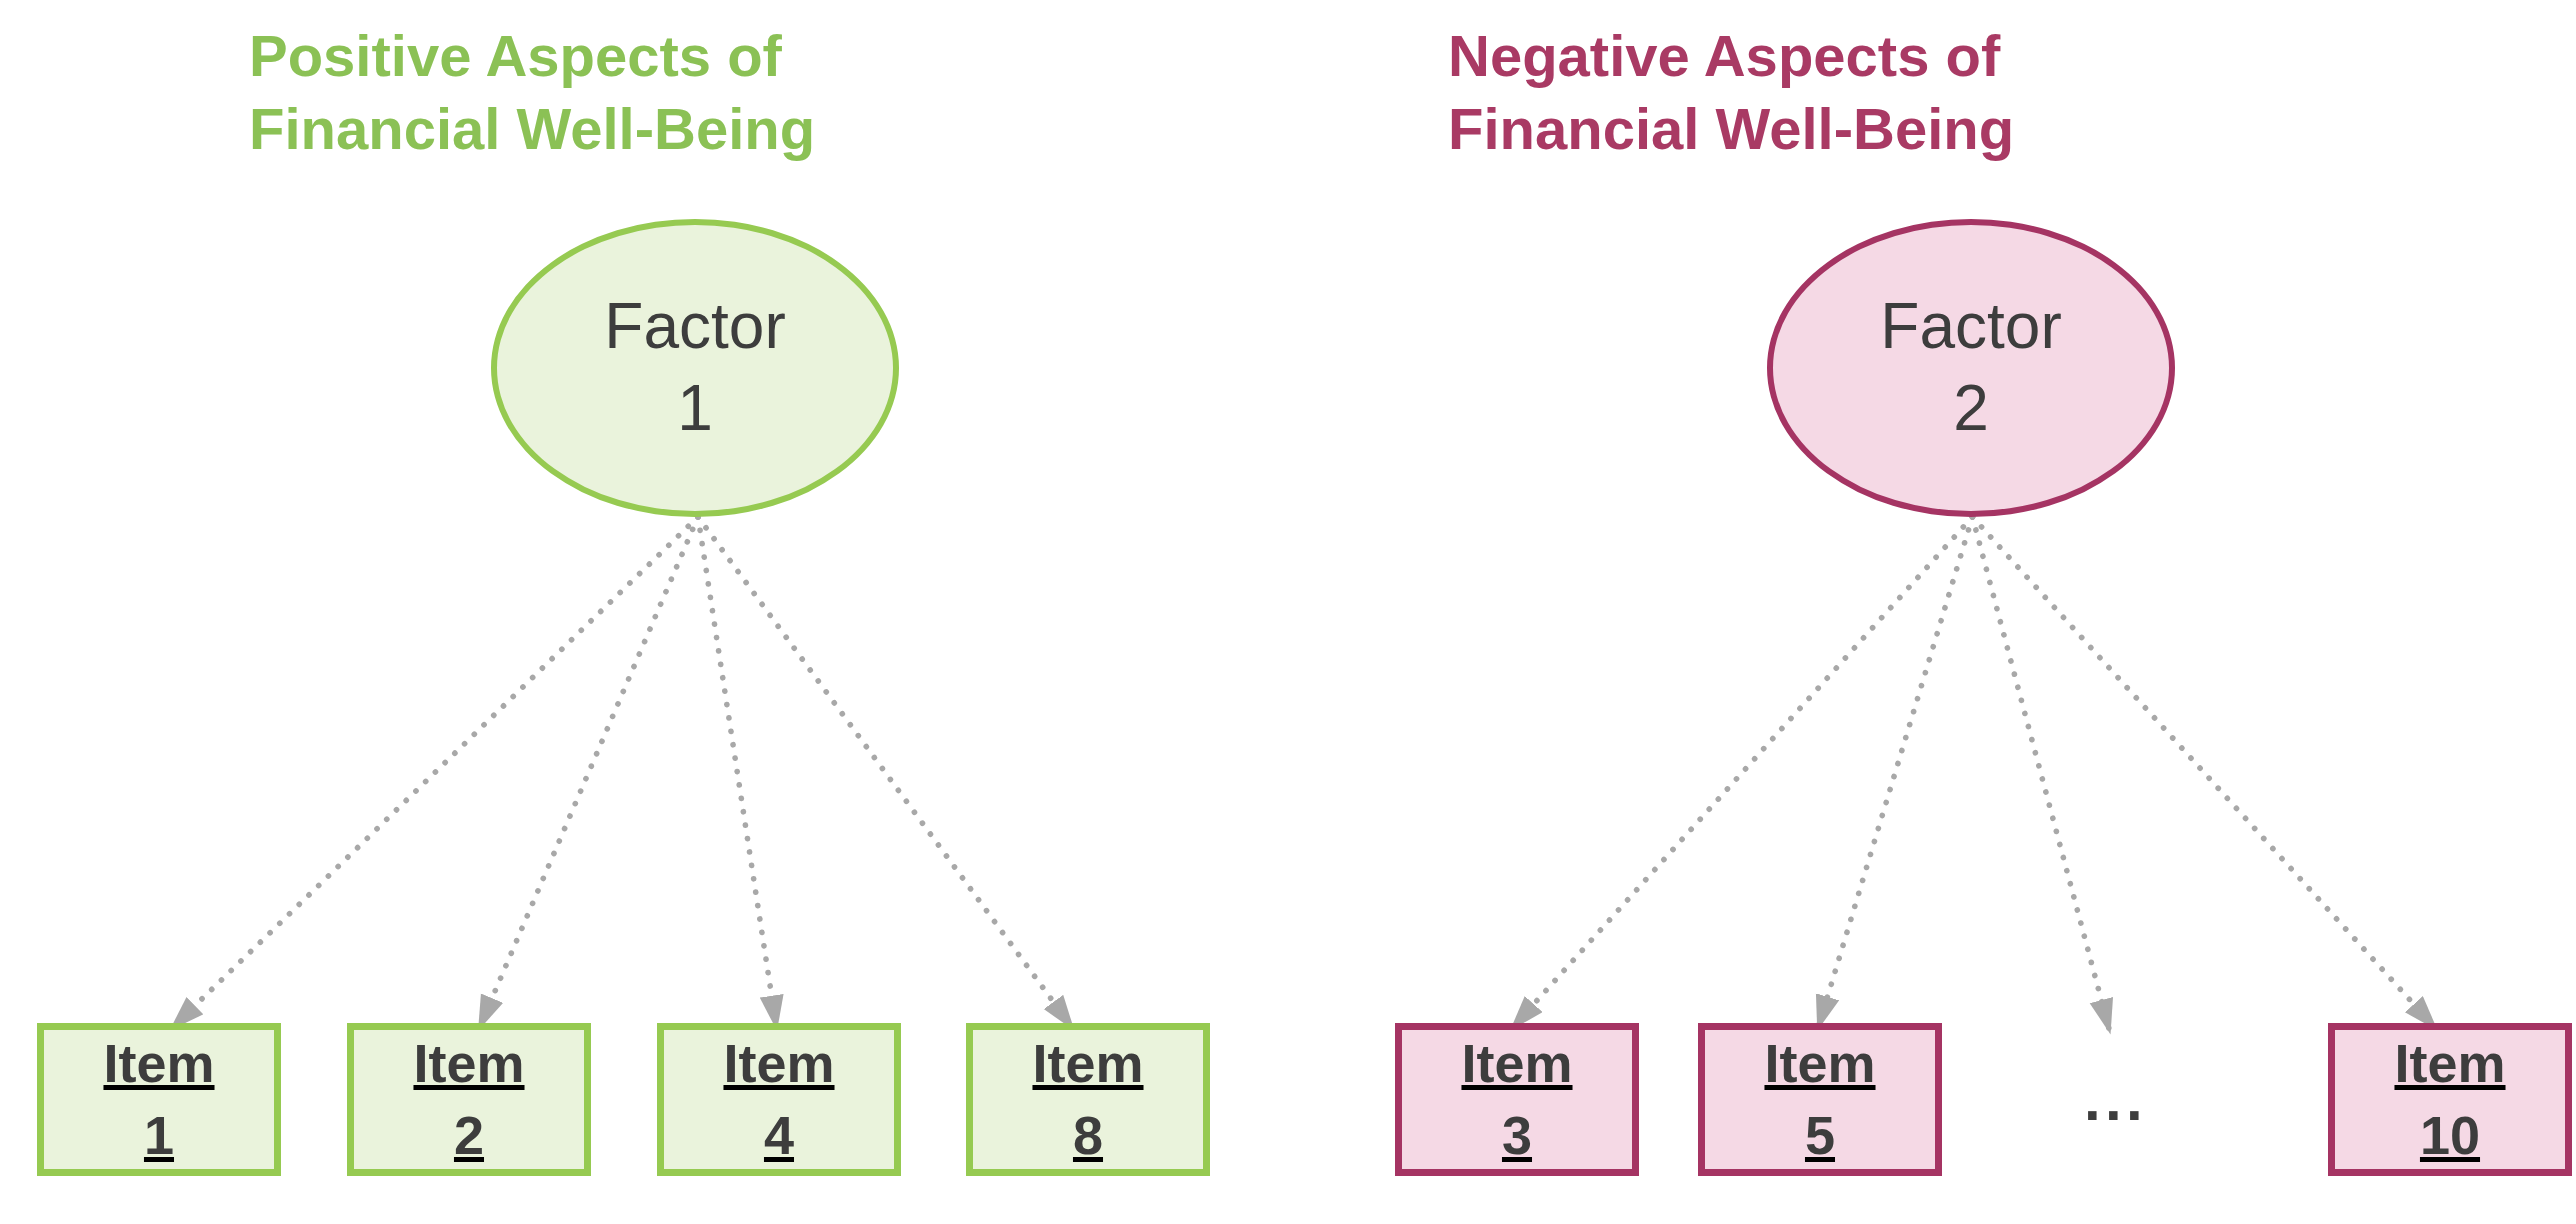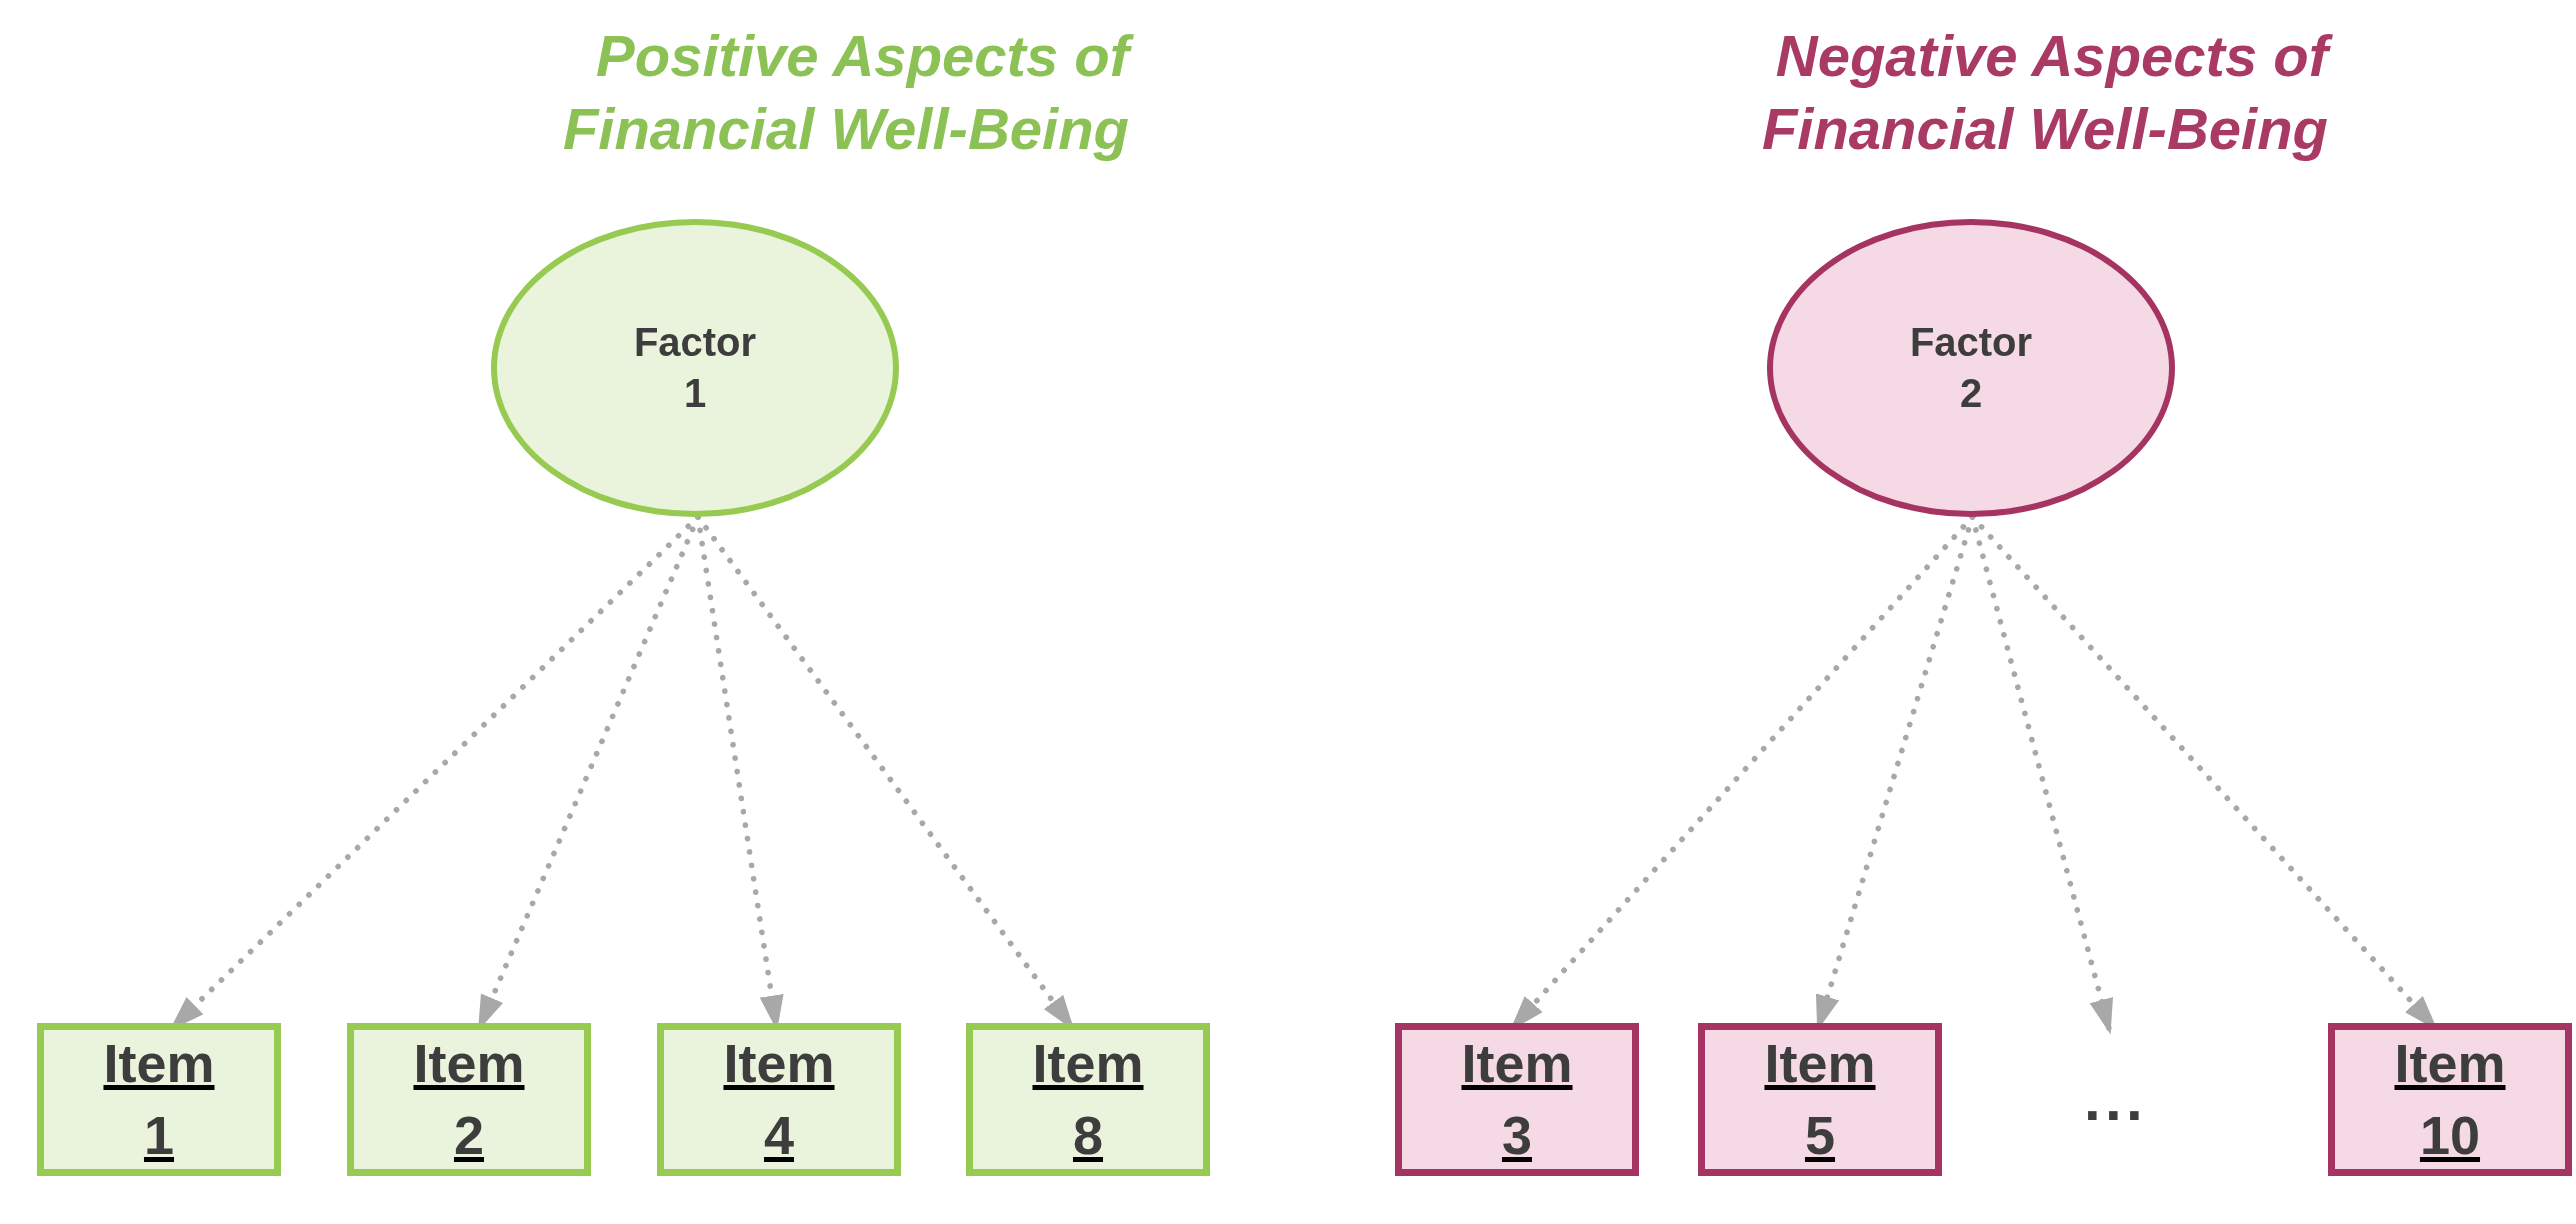--- a/index.html
+++ b/index.html
@@ -9,27 +9,26 @@
     height: 1224px;
     background: #ffffff;
     font-family: "Liberation Sans", "DejaVu Sans", sans-serif;
     overflow: hidden;
   }
 
   .group-title {
     position: absolute;
     top: 18.5px;
     width: 880px;
-    text-align: right;
+    text-align: left;
     font-size: 58px;
     font-weight: 700;
     line-height: 1.26;
     white-space: pre-line;
     letter-spacing: 0px;
-    font-style: italic;
   }
   .group-title.positive { left: 249px; color: var(--green-title, #8bc155); }
   .group-title.negative { left: 1448px; color: var(--pink-title, #a93a64); }
 
   .factor-ellipse {
     position: absolute;
     top: 219px;
     width: 408px;
     height: 298px;
     border-radius: 50%;
@@ -43,22 +42,22 @@
     left: 491px;
     background: var(--green-fill, #eaf3dc);
     border: 6.4px solid var(--green-border, #96ca51);
   }
   .factor-ellipse.negative {
     left: 1767px;
     background: var(--pink-fill, #f5d9e5);
     border: 6.4px solid var(--pink-border, #a53463);
   }
   .factor-label {
-    font-size: 40px;
-    font-weight: 700;
+    font-size: 64px;
+    font-weight: 400;
     line-height: 1.28;
     color: var(--node-text, #3d3d3d);
     white-space: pre-line;
   }
 
   .item-box {
     position: absolute;
     top: 1023px;
     width: 244px;
     height: 153px;

